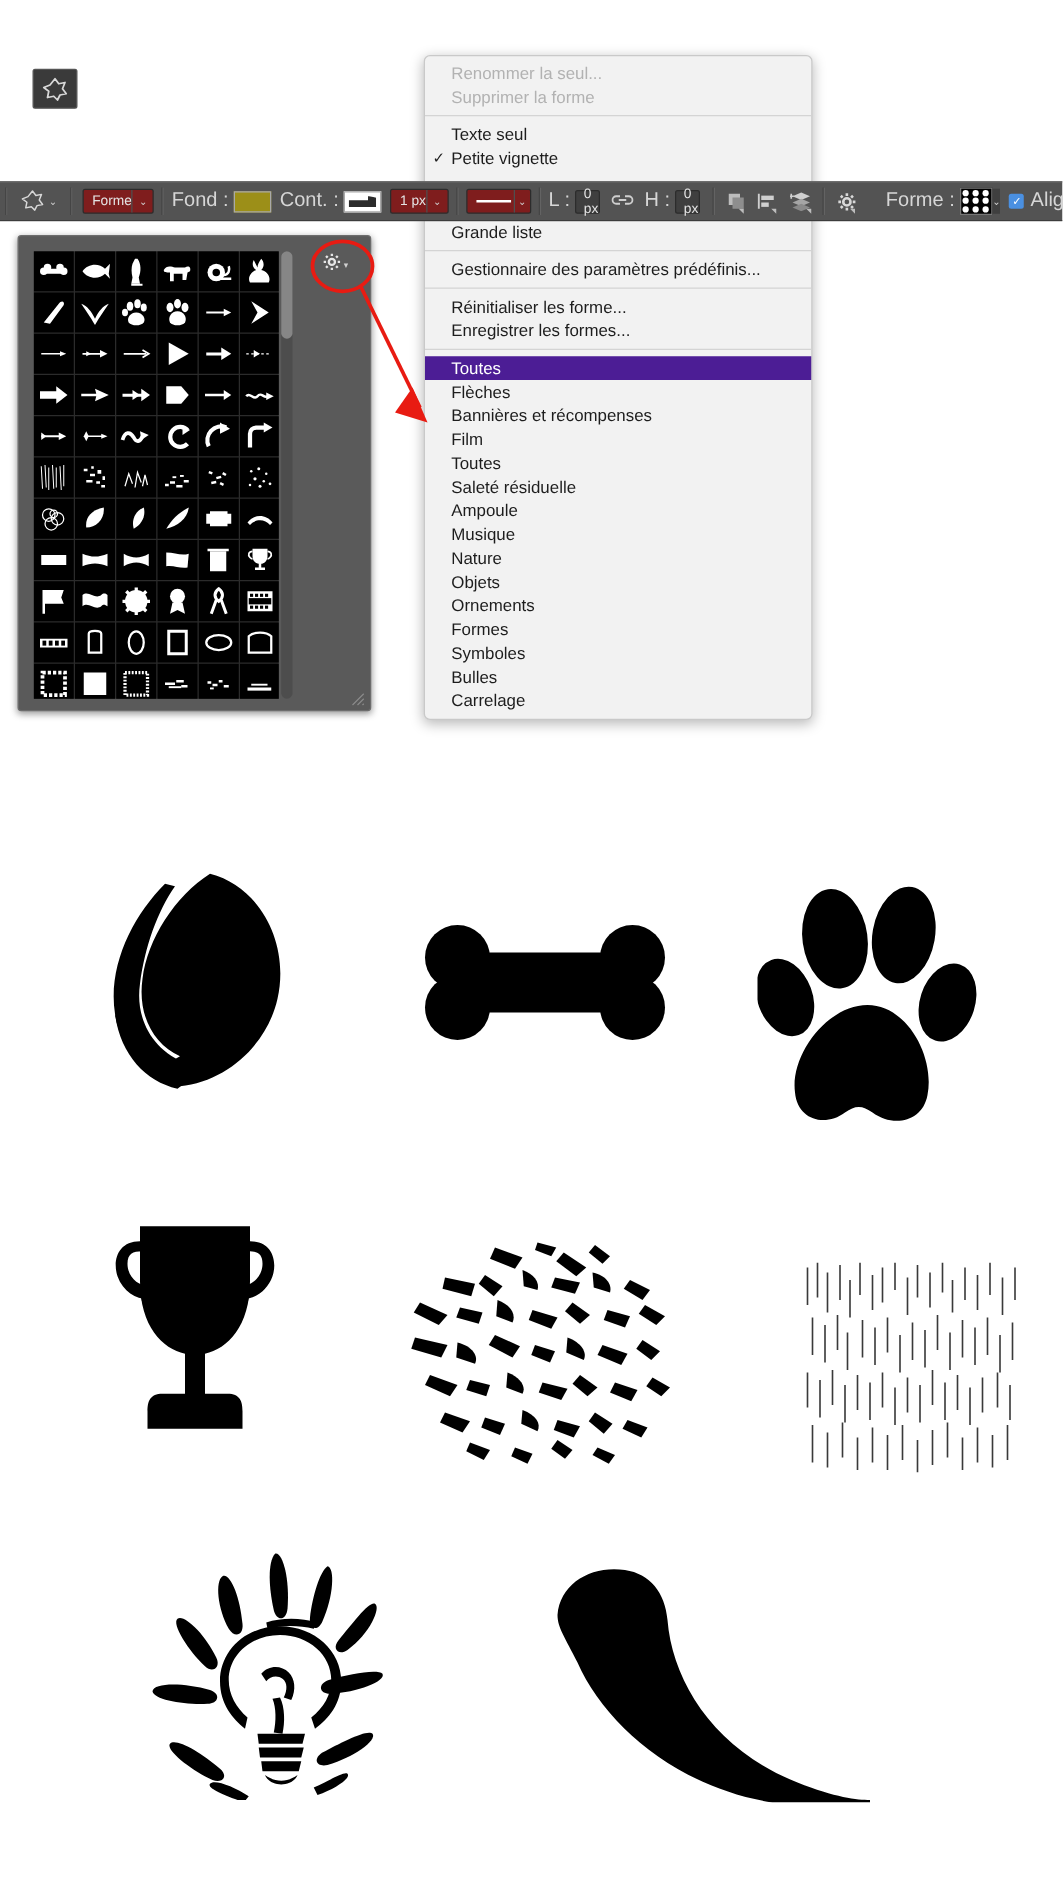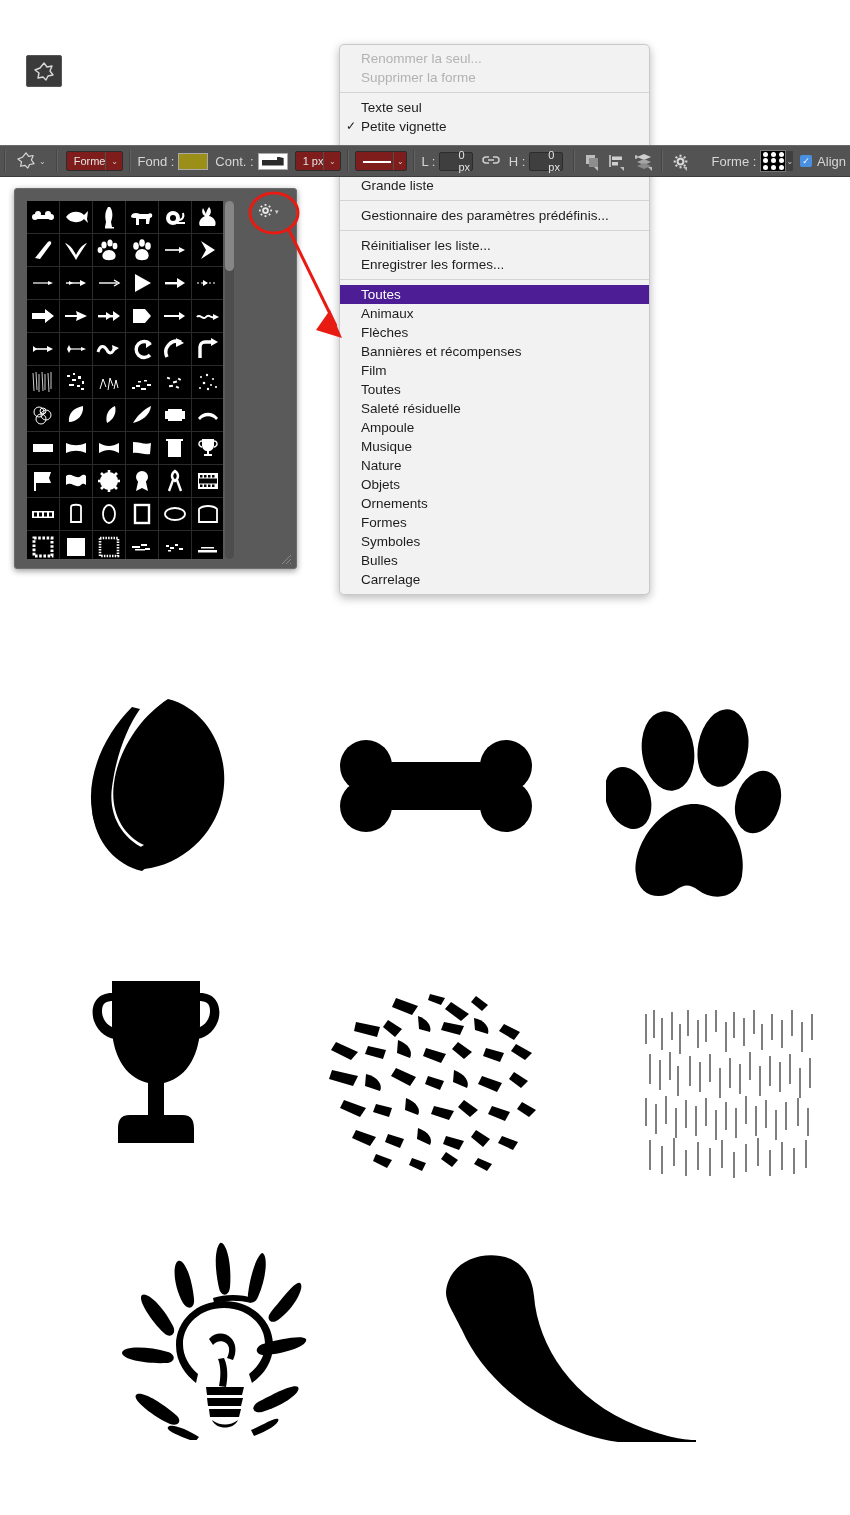--- a/index.html
+++ b/index.html
@@ -42,21 +42,21 @@
   .bar-sep {
     width: 1px; height: 22px;
     background: #454545;
     border-right: 1px solid #636363;
     margin: 0 6px;
     flex: none;
   }
   .bar-label {
     color: #d6d6d6;
     white-space: nowrap;
-    font-size: 13px;
+    font-size: 16px;
     margin-right: 4px;
   }
   .bar-gap { width: 7px; flex:none; }
 
   .tool-chip {
     display:flex; align-items:center; gap:3px;
     margin-left: 14px;
   }
   .tool-chip .caret { font-size: 8px; color:#cfcfcf; }
 
@@ -100,21 +100,21 @@
   }
 
   .numfield {
     background: #3f3f3f;
     border: 1px solid #2c2c2c;
     border-radius: 2px;
     height: 19px; width: 50px;
     color: #e4e4e4;
     font-size: 11px;
     display:flex; align-items:center;
-    padding-left: 18px;
+    padding-left: 6px;
     box-sizing: border-box;
   }
 
   .icon-btn {
     width: 22px; height: 22px;
     display:flex; align-items:center; justify-content:center;
     position: relative;
   }
   .icon-btn::after {
     content:"";
@@ -282,32 +282,29 @@
     <span>Grande liste</span>
   </div>
   <div class="menu-sep"></div>
 
   <div class="menu-item">
     <span>Gestionnaire des paramètres prédéfinis...</span>
   </div>
   <div class="menu-sep"></div>
 
   <div class="menu-item">
-    <span>Réinitialiser les liste...</span>
+    <span>Réinitialiser les forme...</span>
   </div>
   <div class="menu-item">
     <span>Enregistrer les formes...</span>
   </div>
   <div class="menu-sep"></div>
 
   <div class="menu-item selected">
     <span>Toutes</span>
-  </div>
-  <div class="menu-item">
-    <span>Animaux</span>
   </div>
   <div class="menu-item">
     <span>Flèches</span>
   </div>
   <div class="menu-item">
     <span>Bannières et récompenses</span>
   </div>
   <div class="menu-item">
     <span>Film</span>
   </div>

